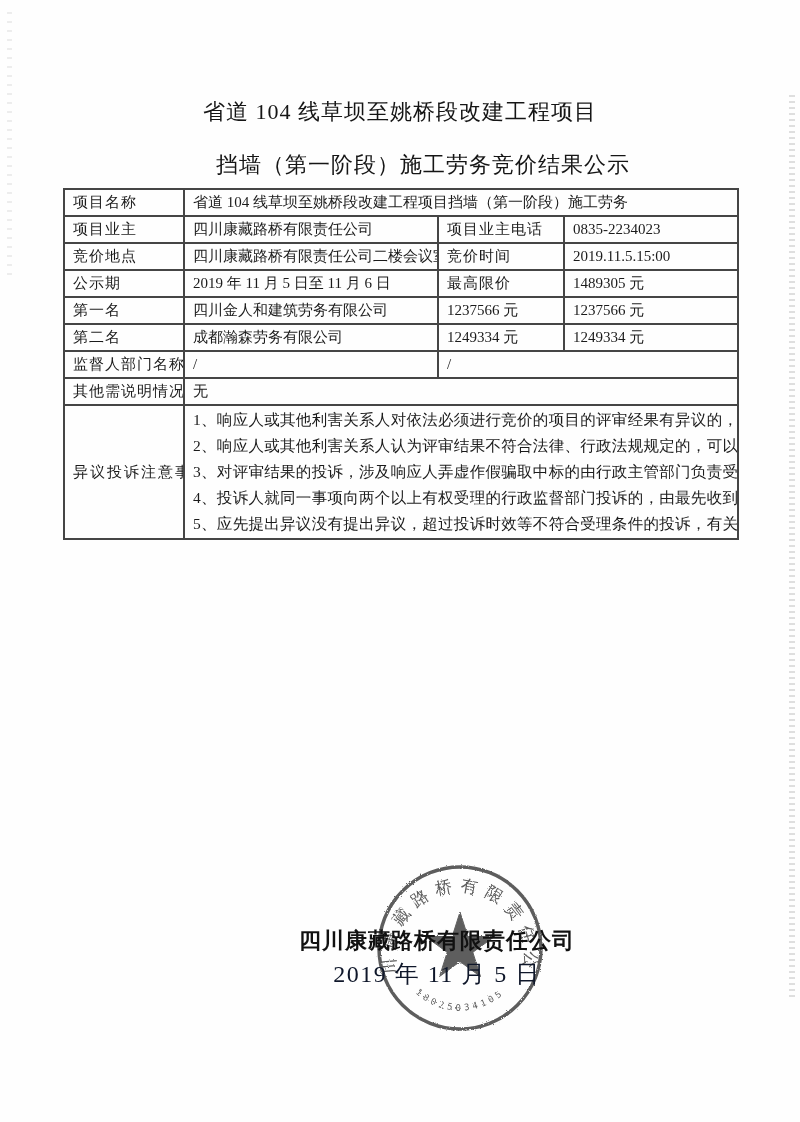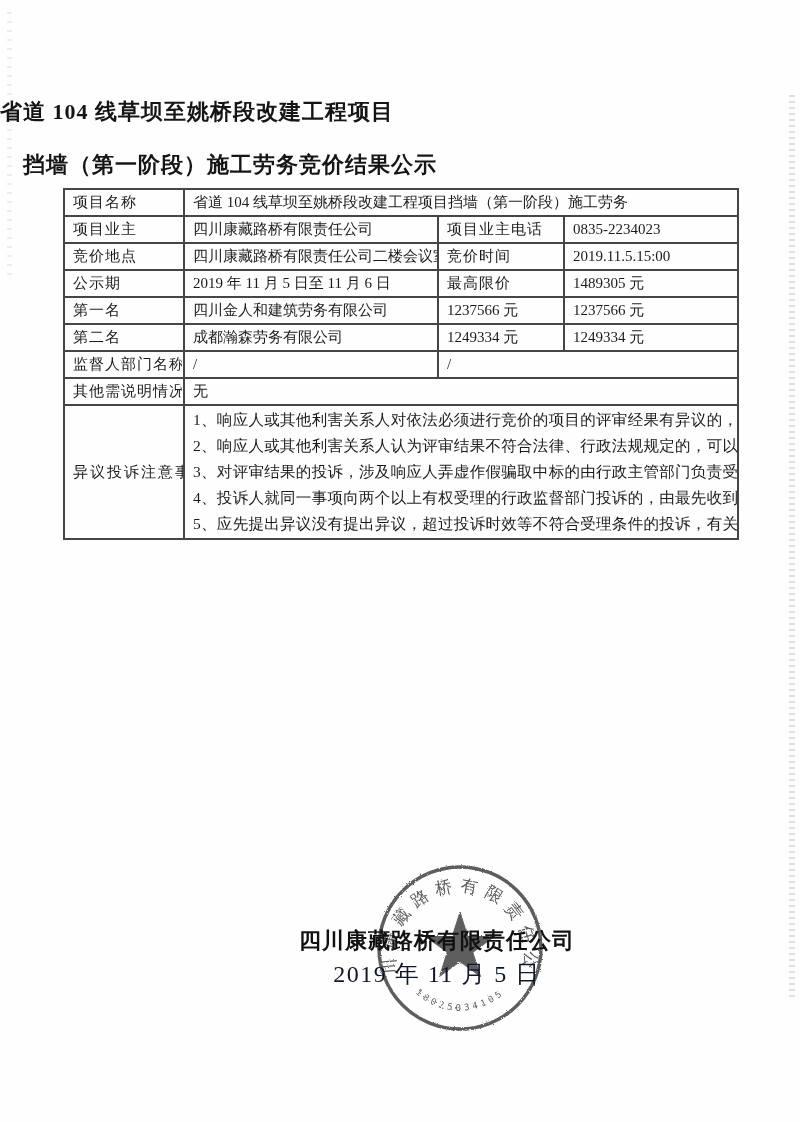--- a/index.html
+++ b/index.html
@@ -1,33 +1,33 @@
 <!DOCTYPE html>
 <html><head>
 <meta charset="utf-8">
 <style>
   html,body{margin:0;padding:0;background:#ffffff;}
   .page{
     position:relative;width:800px;height:1122px;background:#fefefe;
     font-family:"Liberation Serif","DejaVu Serif",serif;color:#1d1d1d;
     overflow:hidden;
   }
-  .doc-title{position:absolute;left:0;width:100%;text-align:left;
-    font-weight:bold;font-size:22px;letter-spacing:1px;color:#151515;}
+  .doc-title{position:absolute;left:0;width:100%;text-align:center;
+    font-weight:normal;font-size:22px;letter-spacing:1px;color:#151515;}
   .t1{top:97px;}
   .t2{top:150px;padding-left:23px;}
   table.info{
     position:absolute;top:188px;left:63px;width:674px;
     border-collapse:collapse;table-layout:fixed;font-size:15px;color:#1b1b1b;
   }
   table.info td{
     border:2px solid #454545;padding:1px 8px;height:23px;
     vertical-align:middle;overflow:hidden;white-space:nowrap;
   }
-  td.lbl{letter-spacing:1px;border-radius:13px;}
+  td.lbl{letter-spacing:1px;}
   td.wrap{white-space:normal;}
   td.notice-lbl{white-space:normal;line-height:1.9;letter-spacing:2px;
     padding:0 2px 0 8px;vertical-align:middle;}
   td.notice-body{white-space:normal;vertical-align:top;padding:5px 12px 7px 12px;}
   td.notice-body p{margin:0;font-size:15.5px;line-height:26px;text-align:justify;
     letter-spacing:0.3px;}
   .sig-wrap{position:absolute;left:74px;width:726px;text-align:center;z-index:3;}
   .sig-company{top:926px;font-size:22px;font-weight:bold;letter-spacing:1px;color:#111;}
   .sig-date{top:958px;font-size:24px;letter-spacing:1.5px;color:#0f172a;}
   .seal{position:absolute;left:372px;top:860px;width:176px;height:176px;z-index:2;opacity:.88;}

